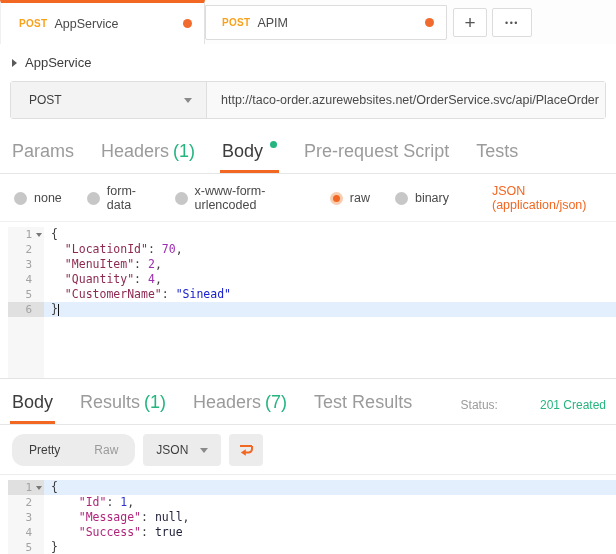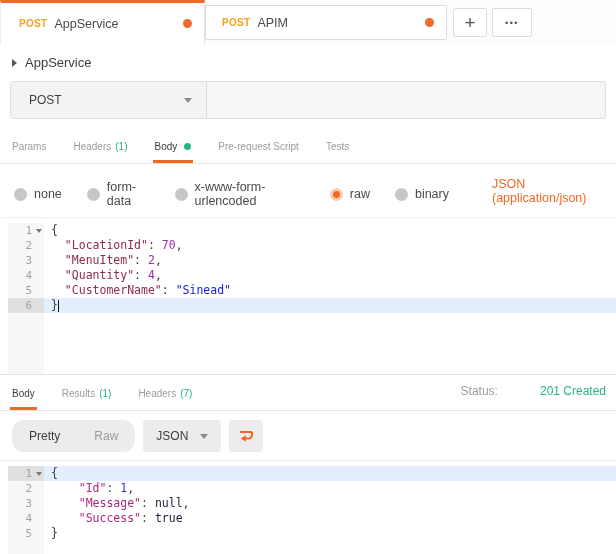--- a/index.html
+++ b/index.html
@@ -45,30 +45,30 @@
   .method-box { width:196px; display:flex; align-items:center; padding:0 14px 0 18px;
     border-right:1px solid #dedede; background:#f3f3f3; cursor:pointer; }
   .method-label { font-size:12px; color:#3d3d3d; }
   .tri-down { width:0; height:0; border-left:4.5px solid transparent; border-right:4.5px solid transparent;
     border-top:5px solid #8a8a8a; margin-left:auto; }
   .url-input { flex:1; display:flex; align-items:center; padding-left:14px; background:#f9f9f9;
     font-size:12.5px; color:#4a4a4a; cursor:text; white-space:nowrap; overflow:hidden; }
 
   
   .req-tabs { display:flex; align-items:flex-end; padding:0 0 0 12px; border-bottom:1px solid #e6e6e6; }
-  .rtab { position:relative; padding:13px 0 11px 0; margin-right:27px; font-size:10px;
-    color:#9b9b9b; cursor:pointer; display:flex; align-items:center; }
+  .rtab { position:relative; padding:13px 0 11px 0; margin-right:27px; font-size:18px;
+    color:#9b9b9b; cursor:pointer; display:flex; align-items:flex-start; }
   .rtab .cnt { color:#26B47F; margin-left:4px; }
   .rtab.active { color:#3d3d3d; }
   .rtab.active::after { content:''; position:absolute; left:-2px; right:-2px; bottom:0; height:3px; background:#F26722; }
   .green-dot { width:7px; height:7px; border-radius:50%; background:#26B47F; margin-left:7px; }
 
   
   .mode-row { display:flex; align-items:center; padding:10px 12px 9px 14px; }
-  .mode { display:flex; align-items:center; margin-right:25px; cursor:pointer;margin-top:6px; }
+  .mode { display:flex; align-items:center; margin-right:25px; cursor:pointer; }
   .radio { width:13px; height:13px; border-radius:50%; background:#c7c7c7; margin-right:7px; flex:none; }
   .mode.sel .radio { background:#f7cdb2; position:relative; }
   .mode.sel .radio::after { content:''; position:absolute; left:3px; top:3px; width:7px; height:7px;
     border-radius:50%; background:#F26722; }
   .mode-label { font-size:12.5px; color:#4a4a4a; }
   .ctype { font-size:12.5px; color:#F26722; margin-left:18px; cursor:pointer; }
 
   
   .editor { display:flex; flex-direction:column; padding-left:8px;
     font-family:"DejaVu Sans Mono", monospace; font-size:11.5px; line-height:15px; }
@@ -135,20 +135,23 @@
 <div class="crumb-row">
   <span class="tri-right"></span>
   <span class="crumb-title">AppService</span>
 </div>
 
 <div class="url-row">
   <div class="method-box">
     <span class="method-label">POST</span>
     <span class="tri-down"></span>
   </div>
+  <div class="url-input">
+    <span>http://taco-order.azurewebsites.net/OrderService.svc/api/PlaceOrder</span>
+  </div>
 </div>
 
 <div class="req-tabs">
   <span class="rtab">
     <span>Params</span>
   </span>
   <span class="rtab">
     <span>Headers</span>
     <span class="cnt">(1)</span>
   </span>
@@ -223,20 +226,23 @@
   <span class="rtab active">
     <span>Body</span>
   </span>
   <span class="rtab">
     <span>Results</span>
     <span class="cnt">(1)</span>
   </span>
   <span class="rtab">
     <span>Headers</span>
     <span class="cnt">(7)</span>
+  </span>
+  <span class="rtab">
+    <span>Test Results</span>
   </span>
   <span class="status-wrap">
     <span class="status-label">Status:</span>
     <span class="status-value">201 Created</span>
   </span>
 </div>
 
 <div class="view-row">
   <span class="btn-group">
     <button class="vbtn active">Pretty</button>

